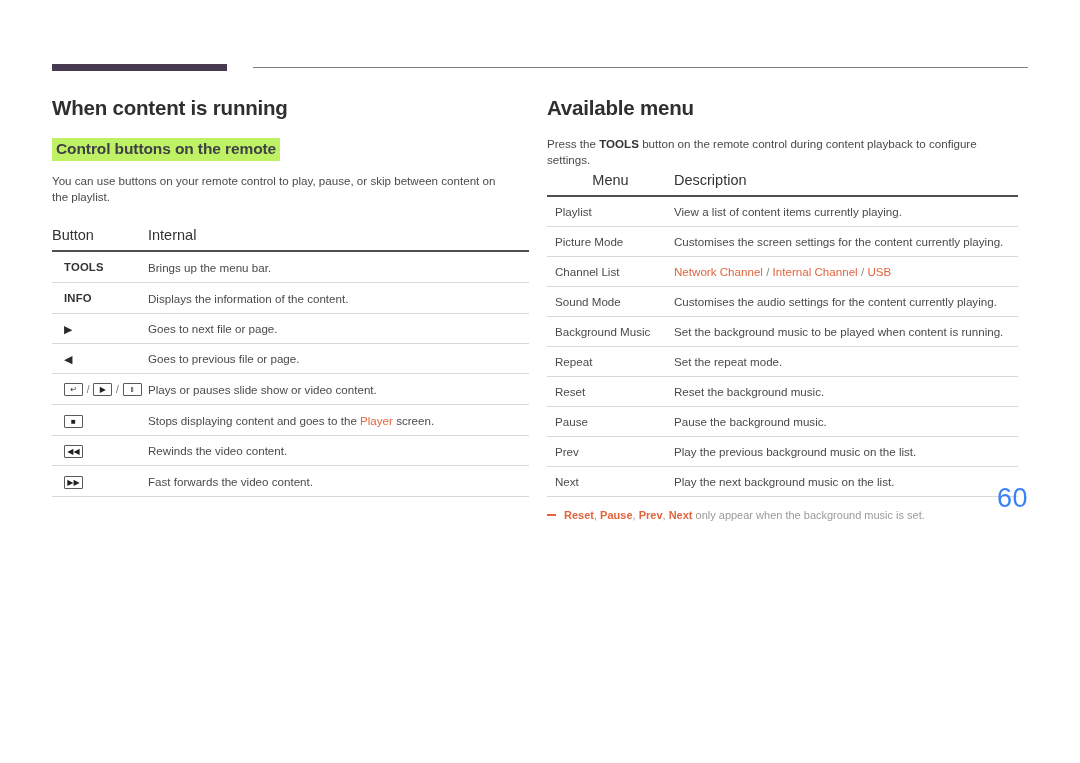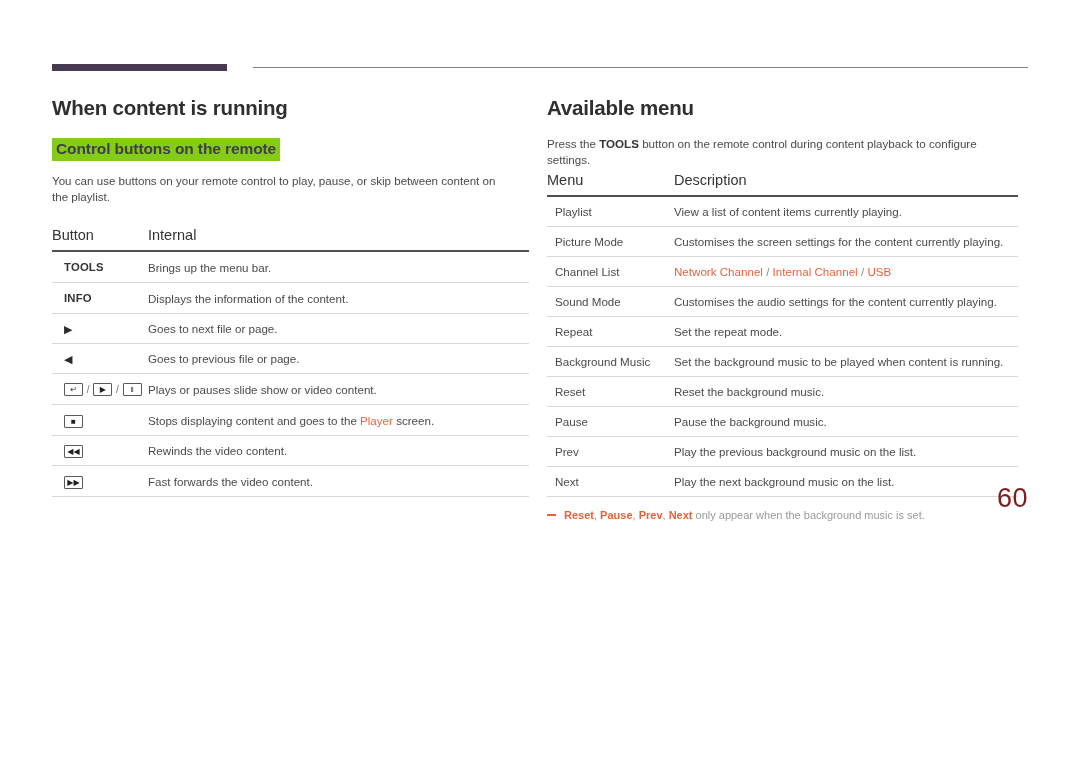--- a/index.html
+++ b/index.html
@@ -60,21 +60,21 @@
     font-size: 20.5px;
     font-weight: bold;
     color: #2f2f2f;
     margin: 0 0 18px 0;
     letter-spacing: -0.2px;
   }
   #col-right h2.section-title { margin-bottom: 16px; }
 
   .highlight-title {
     display: inline-block;
-    background: #84cc16;
+    background: #bef264;
     color: #3f3f46;
     font-size: 15.5px;
     font-weight: bold;
     padding: 2px 4px 3px 4px;
     margin-bottom: 12px;
     letter-spacing: -0.1px;
     text-align: right;
   }
 
   p.intro {
@@ -111,21 +111,21 @@
   }
   table.doc-table tr:last-child td { border-bottom: 1px solid #d8d8d8; }
 
   
   #table-buttons th.c1 { width: 96px; padding-left: 0; }
   #table-buttons th.c2 { width: 381px; }
   #table-buttons td.c1 { padding-left: 12px; width: 96px; }
   #table-buttons td.c2 { padding-left: 0; }
 
   
-  #table-menu th.c1 { width: 127px; }
+  #table-menu th.c1 { width: 127px; text-align: center; }
   #table-menu th.c2 { width: 344px; }
   #table-menu td.c1 { padding-left: 8px; }
   #table-menu td.c2 { padding-left: 0; }
 
   .hl { color: #e2643c; }
   .sep { color: #8a8a8a; }
   .key { font-weight: bold; color: #333; font-size: 11.3px; letter-spacing: 0.2px; }
 
   
   .glyph-plain {
@@ -172,21 +172,21 @@
   }
   .footnote .hl { font-weight: bold; }
   .footnote .comma { color: #9a9a9a; }
 
   
   #page-number {
     position: absolute;
     right: 52px;
     bottom: 31px;
     font-size: 27px;
-    color: #7f1d1d;
+    color: #3b82f6;
     letter-spacing: 0.5px;
   }
 </style>
 </head>
 <body>
 
 <div id="page">
 
   <div id="top-rule">
     <div class="thick"></div>
@@ -266,26 +266,26 @@
           </tr>
           <tr>
             <td class="c1 hl">Channel List</td>
             <td class="c2"><span class="hl">Network Channel</span><span class="sep"> / </span><span class="hl">Internal Channel</span><span class="sep"> / </span><span class="hl">USB</span></td>
           </tr>
           <tr>
             <td class="c1 hl">Sound Mode</td>
             <td class="c2"><span>Customises the audio settings for the content currently playing.</span></td>
           </tr>
           <tr>
+            <td class="c1 hl">Background Music</td>
+            <td class="c2"><span>Set the background music to be played when content is running.</span></td>
+          </tr>
+          <tr>
             <td class="c1 hl">Repeat</td>
             <td class="c2"><span>Set the repeat mode.</span></td>
-          </tr>
-          <tr>
-            <td class="c1 hl">Background Music</td>
-            <td class="c2"><span>Set the background music to be played when content is running.</span></td>
           </tr>
           <tr>
             <td class="c1 hl">Reset</td>
             <td class="c2"><span>Reset the background music.</span></td>
           </tr>
           <tr>
             <td class="c1 hl">Pause</td>
             <td class="c2"><span>Pause the background music.</span></td>
           </tr>
           <tr>

